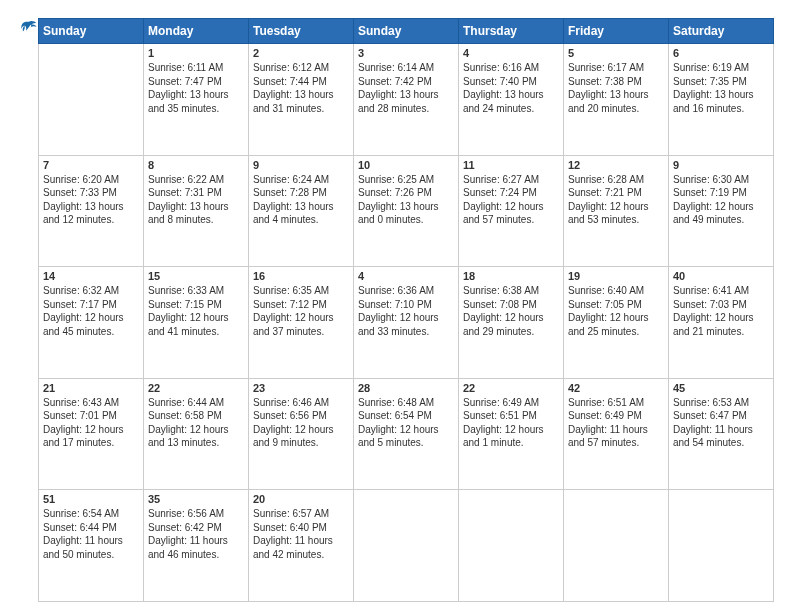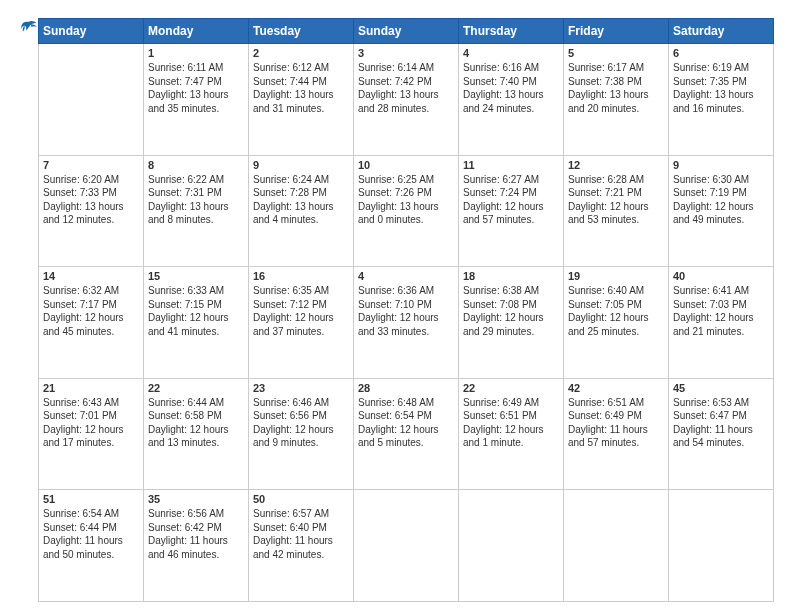--- a/index.html
+++ b/index.html
@@ -252,21 +252,21 @@
         <tr>
           <td>
             <span class="day-number">51</span>
             <div class="day-info">Sunrise: 6:54 AM<br>Sunset: 6:44 PM<br>Daylight: 11 hours and 50 minutes.</div>
           </td>
           <td>
             <span class="day-number">35</span>
             <div class="day-info">Sunrise: 6:56 AM<br>Sunset: 6:42 PM<br>Daylight: 11 hours and 46 minutes.</div>
           </td>
           <td>
-            <span class="day-number">50</span>
+            <span class="day-number">20</span>
             <div class="day-info">Sunrise: 6:57 AM<br>Sunset: 6:40 PM<br>Daylight: 11 hours and 42 minutes.</div>
           </td>
           <td class="empty-cell"></td>
           <td class="empty-cell"></td>
           <td class="empty-cell"></td>
           <td class="empty-cell"></td>
         </tr>
       </tbody>
   </table>
 </div>

